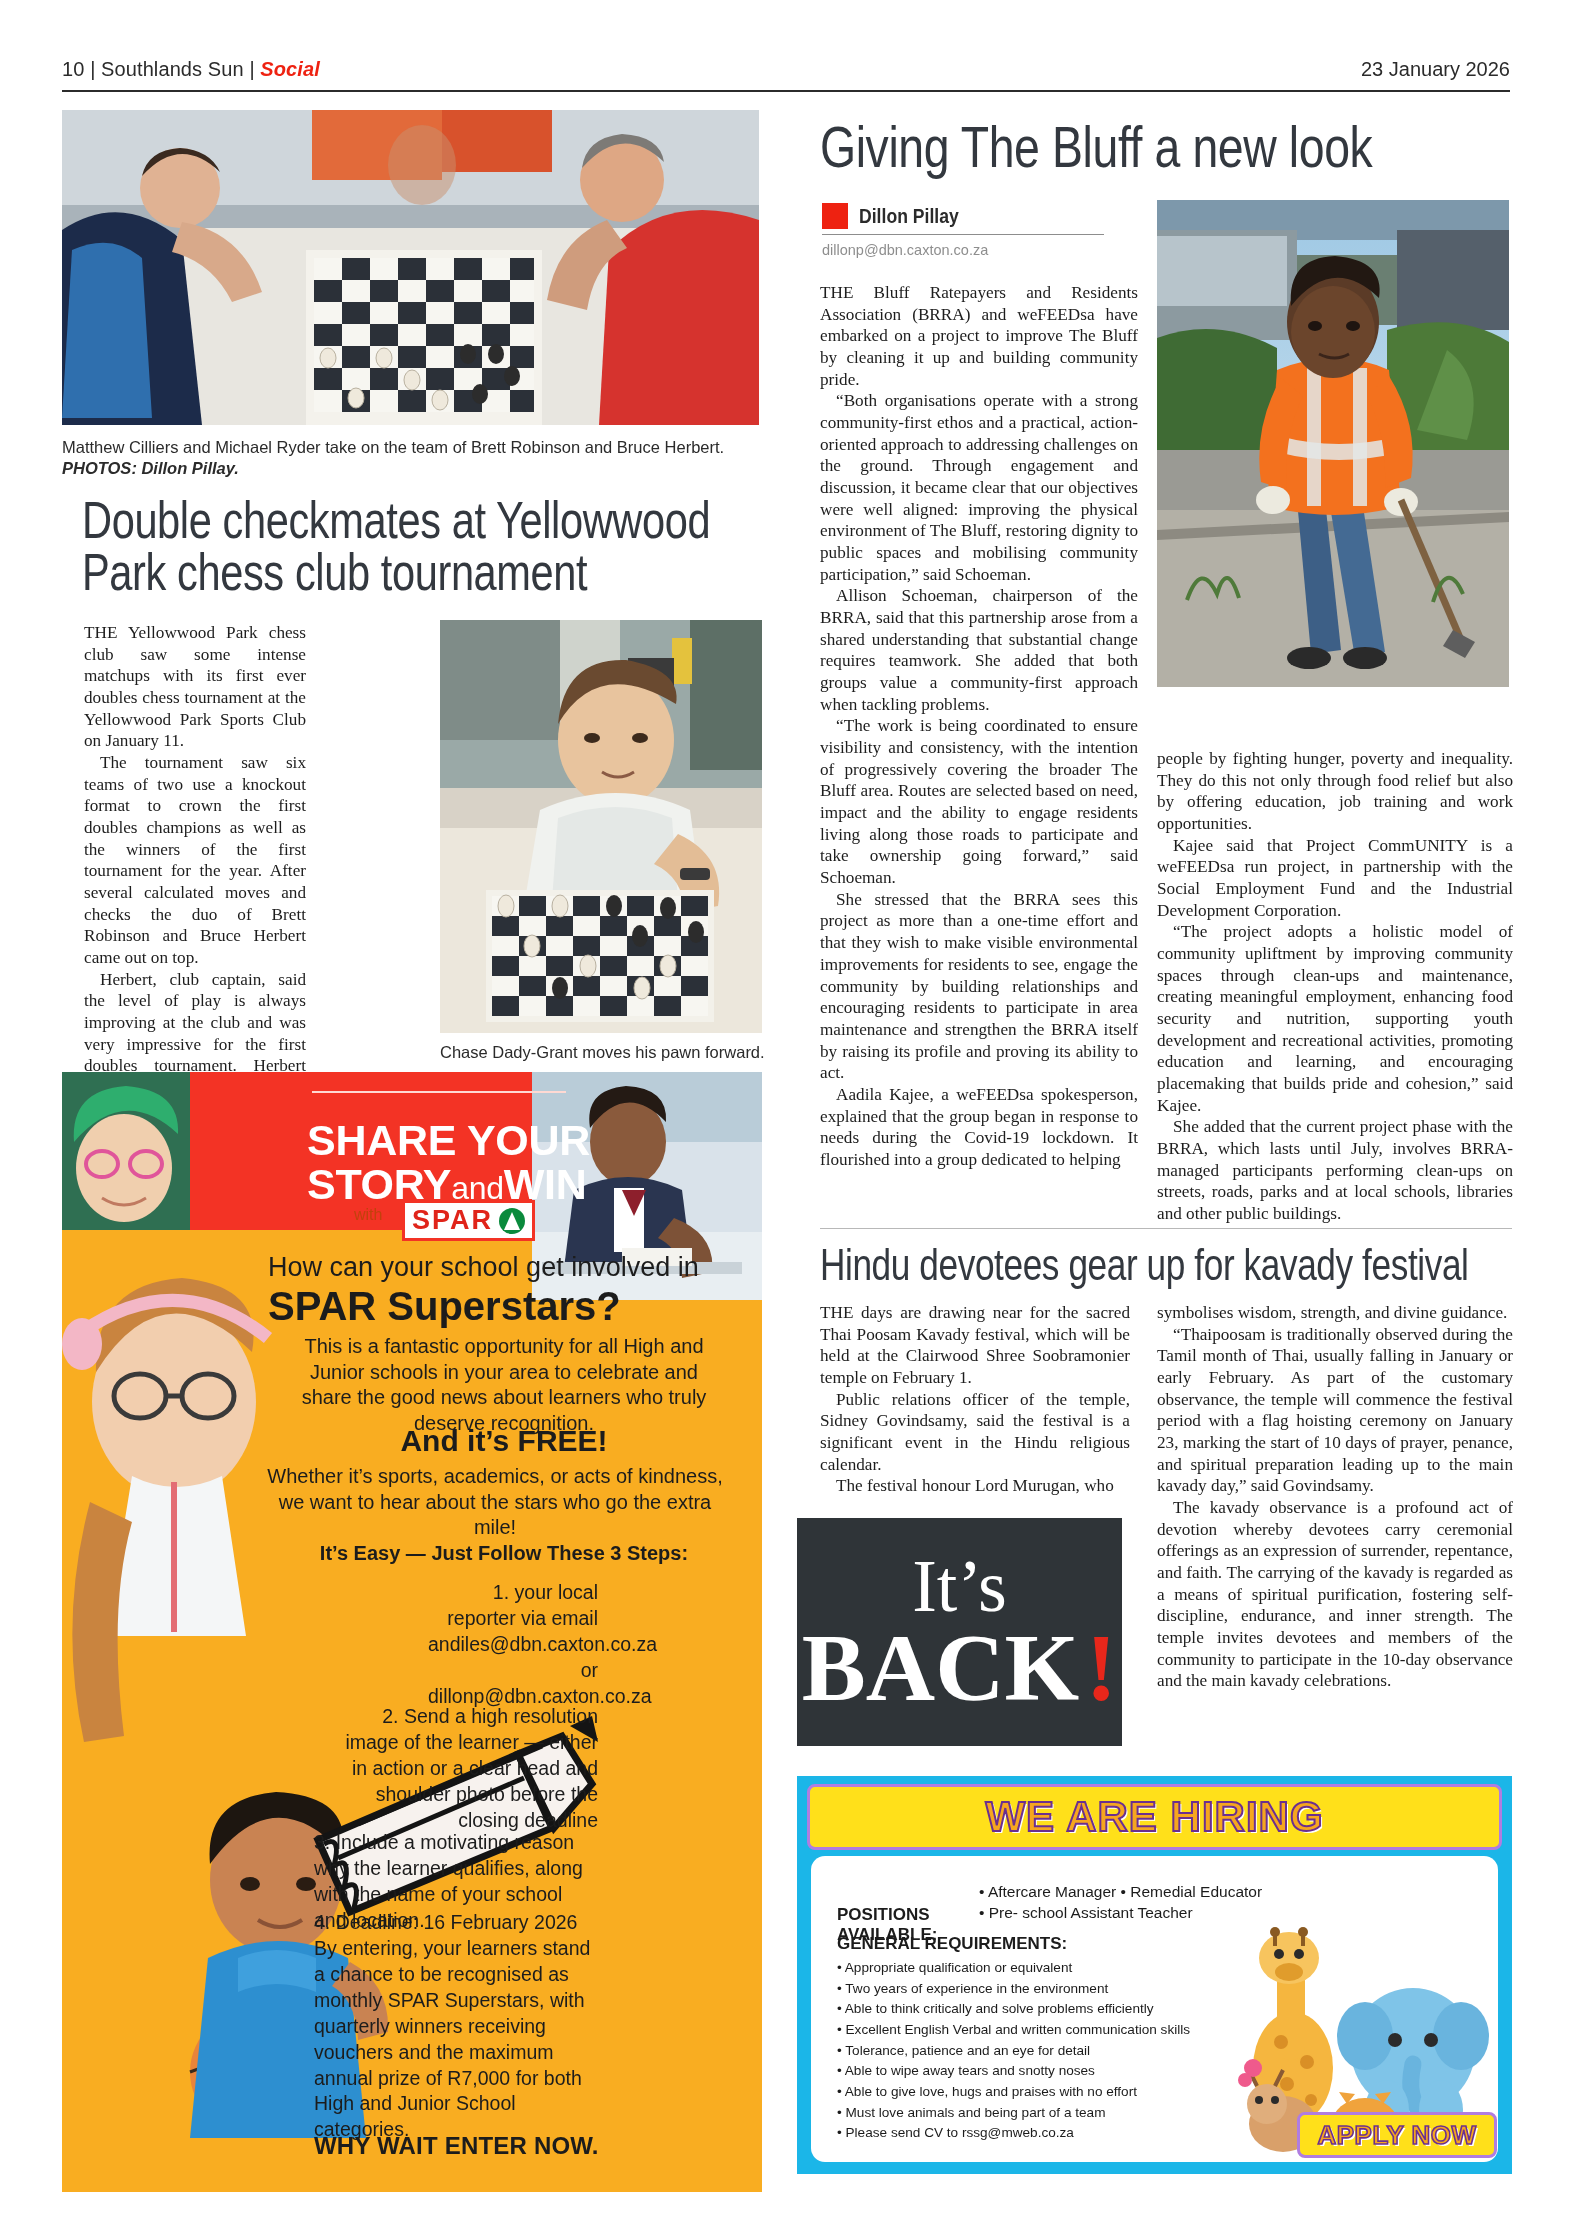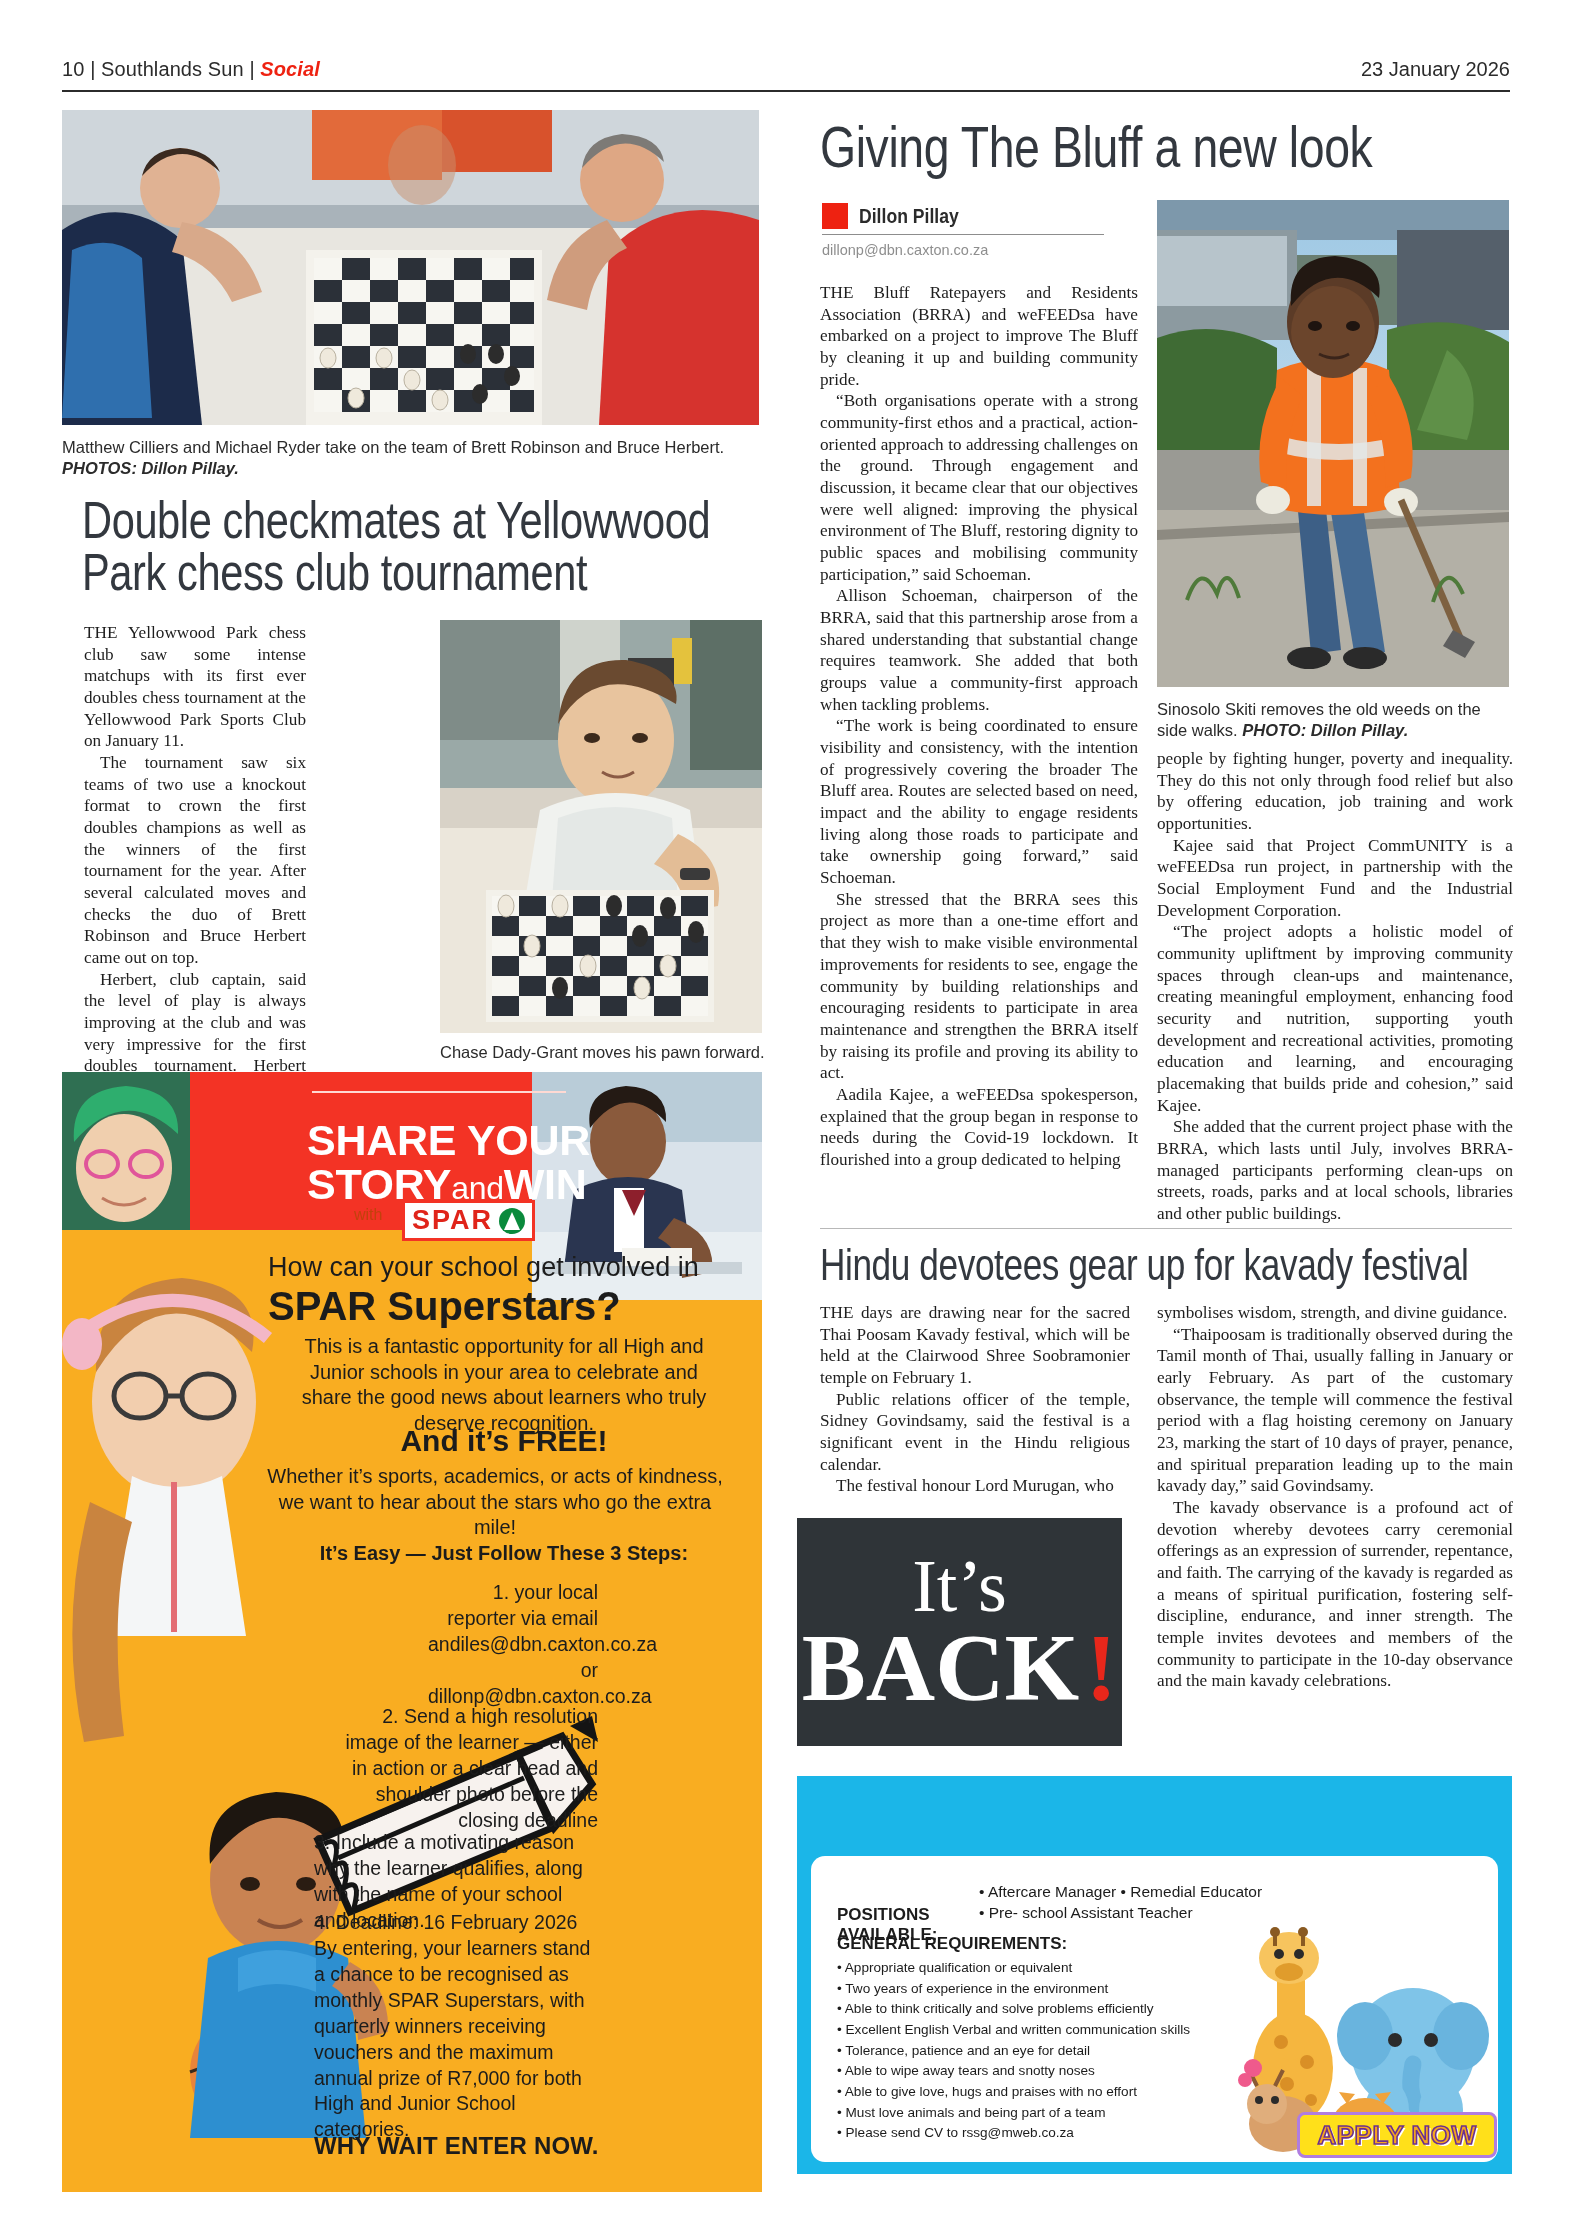--- a/index.html
+++ b/index.html
@@ -453,24 +453,20 @@
 
         <path d="M244 300 l60 140" stroke="#7e6141" stroke-width="7" fill="none"></path>
         <path d="M296 430 l22 12 l-10 16 l-22 -12z" fill="#5e5e5e"></path>
       </g>
 
       <path d="M30 400 q14 -40 30 -6 q10 -34 22 4" stroke="#4f7a3a" stroke-width="4" fill="none"></path>
       <path d="M276 402 q14 -44 30 -8" stroke="#4f7a3a" stroke-width="4" fill="none"></path>
     </svg>
   </div>
 
-  <div class="caption" style="left:1157px; top:699px; width:356px;">
-    <span>Sinosolo Skiti removes the old weeds on the side walks.</span>
-    <span class="credit">PHOTO: Dillon Pillay.</span>
-  </div>
 
   <div class="body-col" style="left:820px; top:282px; width:318px;">
     <p class="first">THE Bluff Ratepayers and Residents Association (BRRA) and weFEEDsa have embarked on a project to improve The Bluff by cleaning it up and building community pride.</p>
     <p>“Both organisations operate with a strong community-first ethos and a practical, action-oriented approach to addressing challenges on the ground. Through engagement and discussion, it became clear that our objectives were well aligned: improving the physical environment of The Bluff, restoring dignity to public spaces and mobilising community participation,” said Schoeman.</p>
     <p>Allison Schoeman, chairperson of the BRRA, said that this partnership arose from a shared understanding that substantial change requires teamwork. She added that both groups value a community-first approach when tackling problems.</p>
     <p>“The work is being coordinated to ensure visibility and consistency, with the intention of progressively covering the broader The Bluff area. Routes are selected based on need, impact and the ability to engage residents living along those roads to participate and take ownership going forward,” said Schoeman.</p>
     <p>She stressed that the BRRA sees this project as more than a one-time effort and that they wish to make visible environmental improvements for residents to see, engage the community by building relationships and encouraging residents to participate in area maintenance and strengthen the BRRA itself by raising its profile and proving its ability to act.</p>
     <p>Aadila Kajee, a weFEEDsa spokesperson, explained that the group began in response to needs during the Covid-19 lockdown. It flourished into a group dedicated to helping</p>
   </div>
 
@@ -595,20 +591,23 @@
     <div class="spar-steps" style="left:222px; top:470px; width:440px; text-align:center;">It’s Easy — Just Follow These 3 Steps:</div>
 
     <div class="spar-list" style="left:366px; top:508px; width:170px;">1. your local reporter via email andiles@dbn.caxton.co.za or dillonp@dbn.caxton.co.za</div>
     <div class="spar-list" style="left:275px; top:632px; width:261px;">2. Send a high resolution image of the learner — either in action or a clear head and shoulder photo before the closing deadline</div>
     <div class="spar-list" style="left:252px; top:758px; width:284px; text-align:left;">3. Include a motivating reason why the learner qualifies, along with the name of your school and location.</div>
     <div class="spar-list" style="left:252px; top:838px; width:284px; text-align:left;">4. Deadline: 16 February 2026 By entering, your learners stand a chance to be recognised as monthly SPAR Superstars, with quarterly winners receiving vouchers and the maximum annual prize of R7,000 for both High and Junior School categories.</div>
     <div class="spar-why" style="left:252px; top:1060px;">WHY WAIT ENTER NOW.</div>
   </div>
 
   <div class="ad-hire" style="left:797px; top:1776px; width:715px; height:398px;">
+    <div class="hire-band">
+      <span class="hire-title">WE ARE HIRING</span>
+    </div>
     <div class="hire-card" style="left:14px; top:80px; width:687px; height:306px;"></div>
 
     <svg style="position:absolute; left:440px; top:96px;" width="262" height="282">
 
       <g>
         <ellipse cx="56" cy="196" rx="40" ry="56" fill="#f5b63f"></ellipse>
         <rect x="40" y="96" width="28" height="92" rx="13" fill="#f5b63f"></rect>
         <ellipse cx="52" cy="86" rx="30" ry="26" fill="#f7c45e"></ellipse>
         <circle cx="42" cy="82" r="5" fill="#2b2b2b"></circle>
           <circle cx="62" cy="82" r="5" fill="#2b2b2b"></circle>

